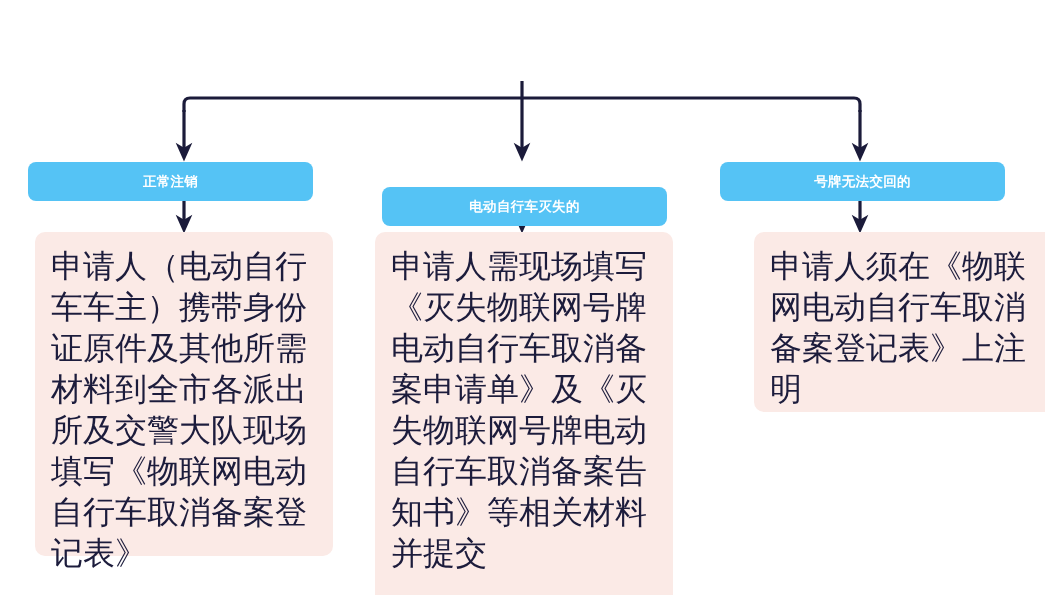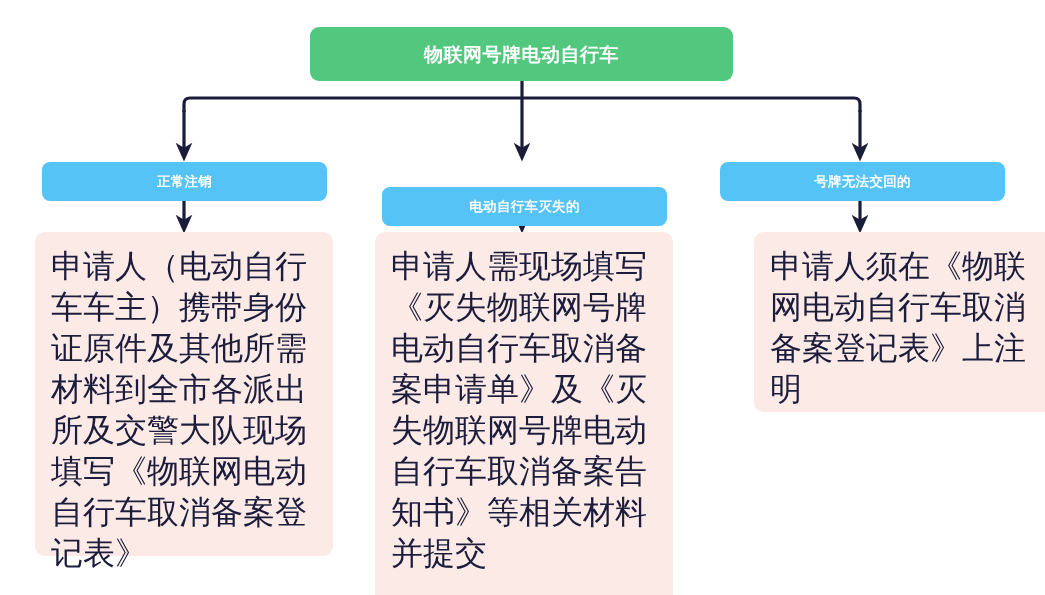--- a/index.html
+++ b/index.html
@@ -52,21 +52,21 @@
     align-items: center;
     justify-content: center;
   }
   .cat-node .node-text {
     color: #ffffff;
     font-size: 13.5px;
     font-weight: bold;
     letter-spacing: 0.3px;
     line-height: 1;
   }
-  .cat-col-0 { left: 42px;  width: 285px; }
+  .cat-col-0 { left: 28px;  width: 285px; }
   .cat-col-1 { left: 382px; width: 285px; margin-top: 25px; }
   .cat-col-2 { left: 720px; width: 285px; }
 
   
   .detail-node {
     position: absolute;
     top: 232px;
     background: #FBEAE6;
     border-radius: 10px;
     box-sizing: border-box;
@@ -113,23 +113,20 @@
 
     <path d="M184,110 L184,152" stroke="#1B1B3A" stroke-width="3.2" fill="none" marker-end="url(#arrowhead)"></path>
     <path d="M522,98 L522,152" stroke="#1B1B3A" stroke-width="3.2" fill="none" marker-end="url(#arrowhead)"></path>
     <path d="M860,110 L860,152" stroke="#1B1B3A" stroke-width="3.2" fill="none" marker-end="url(#arrowhead)"></path>
 
     <path d="M184,201 L184,224" stroke="#1B1B3A" stroke-width="3.2" fill="none" marker-end="url(#arrowhead)"></path>
     <path d="M522,201 L522,224" stroke="#1B1B3A" stroke-width="3.2" fill="none" marker-end="url(#arrowhead)"></path>
     <path d="M860,201 L860,224" stroke="#1B1B3A" stroke-width="3.2" fill="none" marker-end="url(#arrowhead)"></path>
   </svg>
 
-  <div class="root-node">
-    <span class="node-text">物联网号牌电动自行车</span>
-  </div>
 
   <div class="cat-node cat-col-0">
     <span class="node-text">正常注销</span>
   </div>
   <div class="cat-node cat-col-1">
     <span class="node-text">电动自行车灭失的</span>
   </div>
   <div class="cat-node cat-col-2">
     <span class="node-text">号牌无法交回的</span>
   </div>

